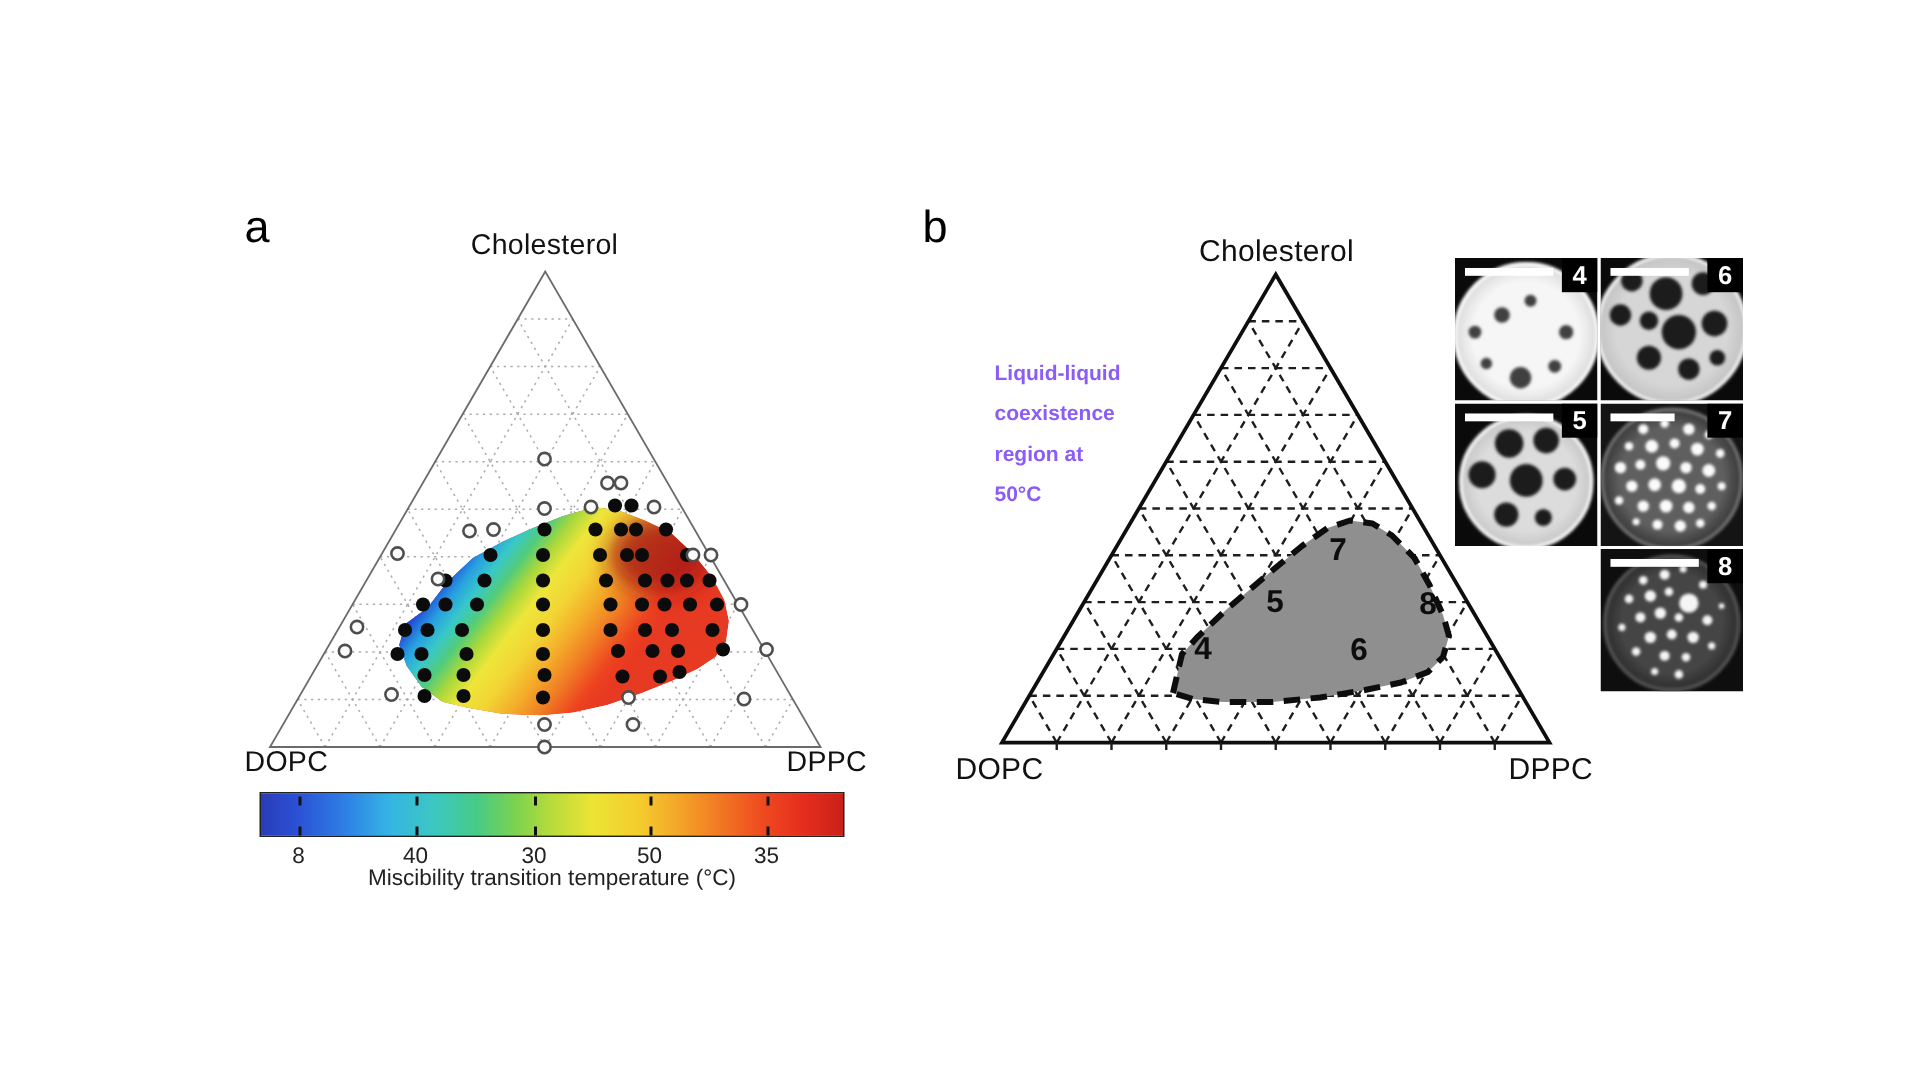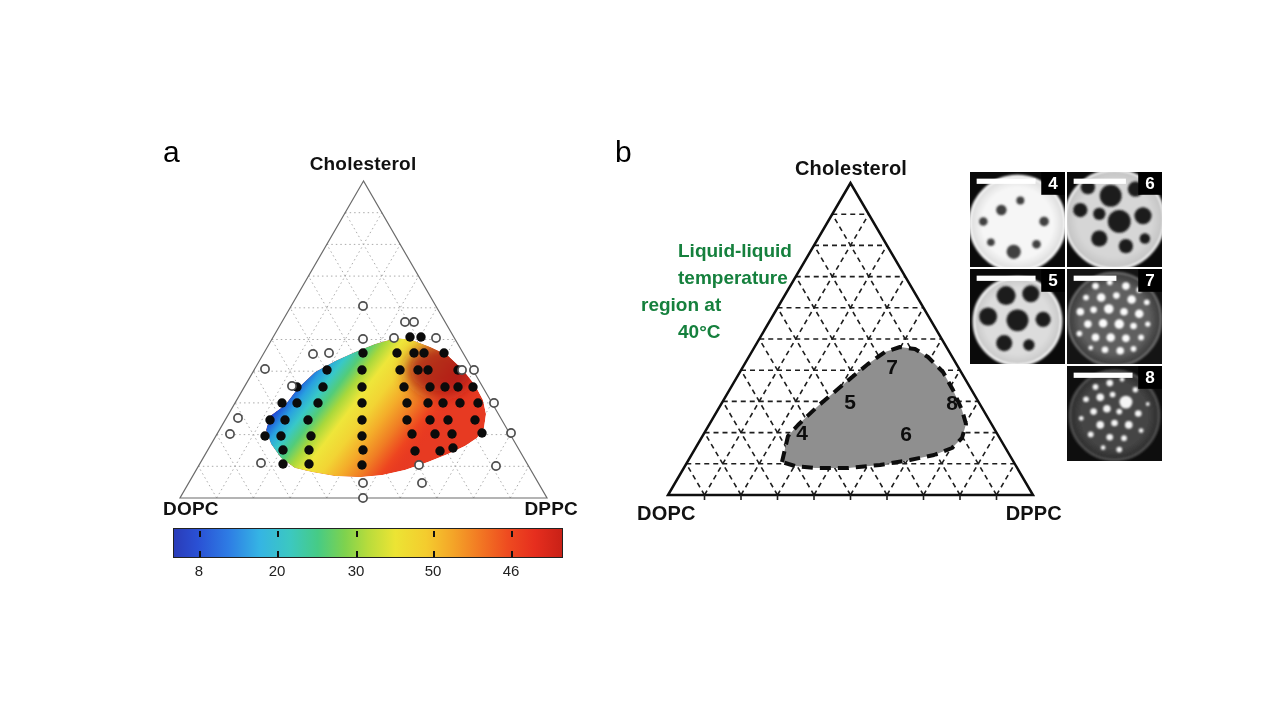--- a/index.html
+++ b/index.html
@@ -1,24 +1,24 @@
 <!DOCTYPE html>
 <html><head>
 <meta charset="utf-8">
 <style>
   html,body{margin:0;padding:0;background:#fff;}
   .canvas{position:relative;width:1280px;height:720px;background:#ffffff;overflow:hidden;
           font-family:"Liberation Sans","DejaVu Sans",sans-serif;}
   #fig-svg{position:absolute;left:0;top:0;}
   .lbl{position:absolute;color:#111;white-space:nowrap;}
   .panel-letter{font-size:30px;font-weight:400;color:#000;}
-  .axis-bold{font-size:20px;font-weight:bold;letter-spacing:.2px;}
+  .axis-bold{font-size:20px;font-weight:normal;letter-spacing:.2px;}
   .center-x{transform:translateX(-50%);}
   .right-x{transform:translateX(-100%);}
-  .annot-line{font-size:19px;font-weight:600;color:#15803d;margin-left:15px;}
+  .annot-line{font-size:14px;font-weight:600;color:#8b5cf6;}
   .region-num{position:absolute;font-size:21px;font-weight:bold;color:#0d0d0d;transform:translate(-50%,-50%);}
   .colorbar{position:absolute;left:173px;top:528px;width:390px;height:30px;border:1px solid #222;box-sizing:border-box;
     background:linear-gradient(to right,#2a3cb8 0%,#2a50d4 6%,#2e7ce4 14%,#35b4e4 22%,#3cc8c0 30%,#46cb86 37%,
       #7ed24e 44%,#b8dc3c 50%,#ece434 57%,#f4cc2e 65%,#f4a428 72%,#f27723 79%,#ee4b20 86%,#e62e1e 93%,#c92117 100%);}
   .cb-tickmark{position:absolute;width:2px;height:6px;background:#111;}
   .cb-ticklabel{position:absolute;top:562px;font-size:15px;color:#222;transform:translateX(-50%);}
   .cb-caption{position:absolute;top:577px;left:368px;transform:translateX(-50%);font-size:15px;color:#222;}
   .tile{position:absolute;}
   .tile svg{display:block;}
 </style>
@@ -216,43 +216,44 @@
 
   <div class="lbl axis-bold center-x" style="left:363px;top:153px;font-size:19px">Cholesterol</div>
   <div class="lbl axis-bold" style="left:163px;top:498px;font-size:19px">DOPC</div>
   <div class="lbl axis-bold right-x" style="left:578px;top:498px;font-size:19px">DPPC</div>
 
   <div class="lbl axis-bold center-x" style="left:851px;top:157px">Cholesterol</div>
   <div class="lbl axis-bold" style="left:637px;top:502px">DOPC</div>
   <div class="lbl axis-bold right-x" style="left:1062px;top:502px">DPPC</div>
 
   <div class="lbl annot-line" style="left:663px;top:240px">Liquid-liquid</div>
-  <div class="lbl annot-line" style="left:663px;top:267px">temperature</div>
-  <div class="lbl annot-line" style="left:626px;top:294px">region at</div>
-  <div class="lbl annot-line" style="left:663px;top:321px">40°C</div>
+  <div class="lbl annot-line" style="left:663px;top:267px">coexistence</div>
+  <div class="lbl annot-line" style="left:663px;top:294px">region at</div>
+  <div class="lbl annot-line" style="left:663px;top:321px">50°C</div>
 
   <div class="colorbar" id="colorbar">
       <div class="cb-tickmark" style="left: 25px; top: 2px;"></div>
       <div class="cb-tickmark" style="left: 25px; top: 22px;"></div>
       <div class="cb-tickmark" style="left: 103px; top: 2px;"></div>
       <div class="cb-tickmark" style="left: 103px; top: 22px;"></div>
       <div class="cb-tickmark" style="left: 182px; top: 2px;"></div>
       <div class="cb-tickmark" style="left: 182px; top: 22px;"></div>
       <div class="cb-tickmark" style="left: 259px; top: 2px;"></div>
       <div class="cb-tickmark" style="left: 259px; top: 22px;"></div>
       <div class="cb-tickmark" style="left: 337px; top: 2px;"></div>
       <div class="cb-tickmark" style="left: 337px; top: 22px;"></div>
     </div>
   <div id="cb-labels">
       <div class="lbl cb-ticklabel" style="left: 199px;">8</div>
-      <div class="lbl cb-ticklabel" style="left: 277px;">20</div>
+      <div class="lbl cb-ticklabel" style="left: 277px;">40</div>
       <div class="lbl cb-ticklabel" style="left: 356px;">30</div>
       <div class="lbl cb-ticklabel" style="left: 433px;">50</div>
-      <div class="lbl cb-ticklabel" style="left: 511px;">46</div>
+      <div class="lbl cb-ticklabel" style="left: 511px;">35</div>
     </div>
+  <div class="lbl cb-caption">Miscibility transition temperature (°C)</div>
 
   <div id="region-labels">
       <div class="region-num" style="left: 892px; top: 367px;">7</div>
       <div class="region-num" style="left: 850px; top: 402px;">5</div>
       <div class="region-num" style="left: 952px; top: 403px;">8</div>
       <div class="region-num" style="left: 802px; top: 433px;">4</div>
       <div class="region-num" style="left: 906px; top: 434px;">6</div>
     </div>
   <div id="micrographs">
       <div class="tile" style="left: 970px; top: 172px;">

